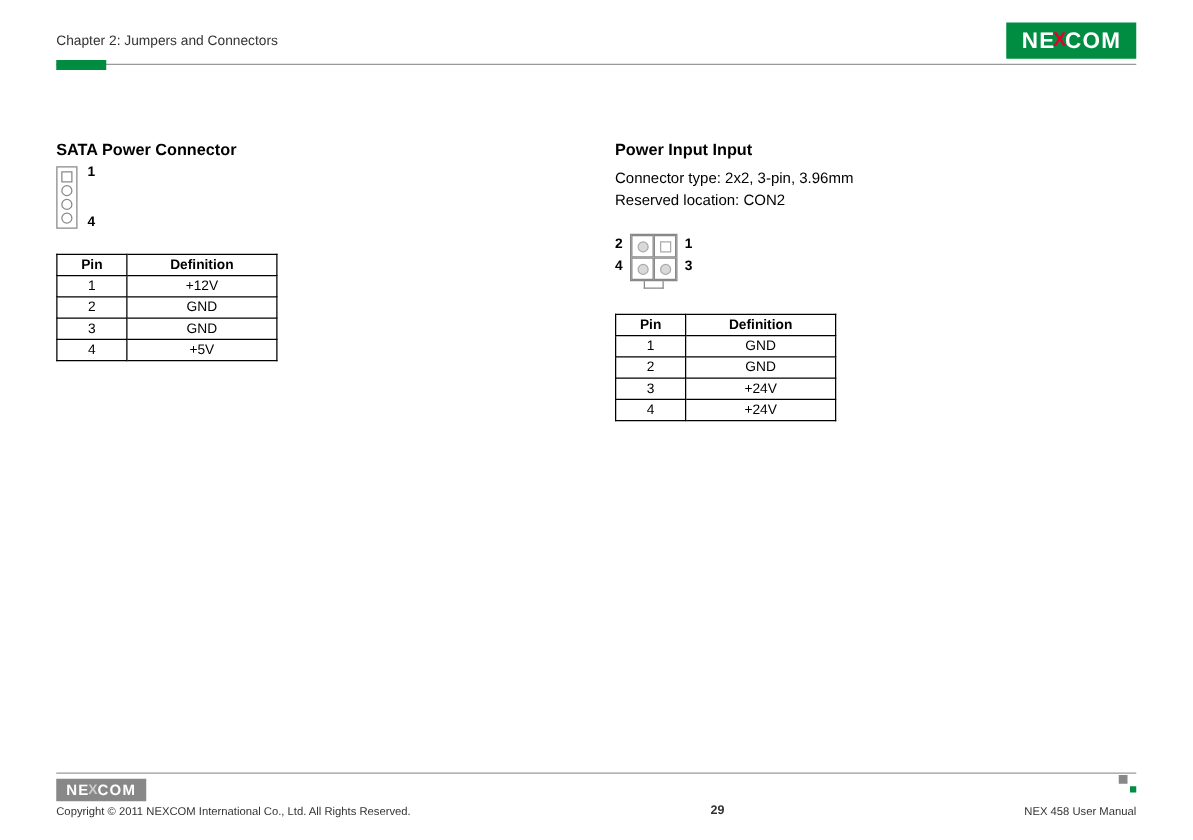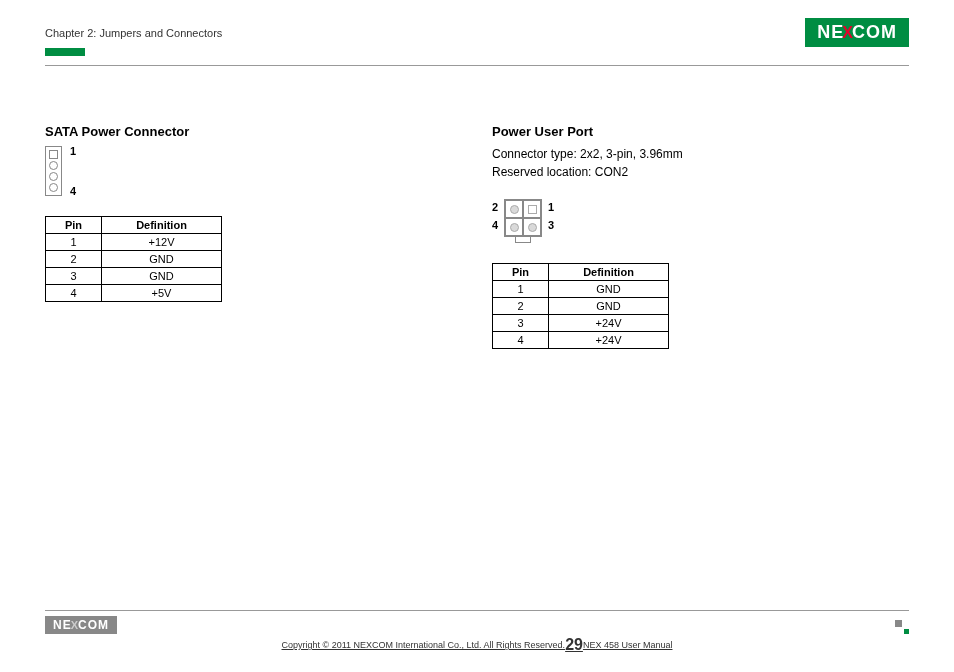--- a/index.html
+++ b/index.html
@@ -13,21 +13,21 @@
   }
   .header {
     position: absolute;
     top: 18px;
     left: 45px;
     right: 45px;
     display: flex;
     justify-content: space-between;
     align-items: center;
     border-bottom: 1px solid #999;
-    padding-bottom: 18px;
+    padding-bottom: 4px;
   }
   .chapter-title { font-size: 11px; color: #333; }
   .logo-top {
     background: #008d42;
     color: #fff;
     font-weight: bold;
     font-size: 18px;
     padding: 4px 12px;
     letter-spacing: 1px;
     display: flex;
@@ -42,21 +42,20 @@
     height: 8px;
     background: #008d42;
   }
   .content {
     position: absolute;
     top: 112px;
     left: 45px;
     right: 45px;
     display: flex;
     gap: 30px;
-    margin-top: 12px;
   }
   .col { flex: 1; }
   .sec-title { font-weight: bold; font-size: 13px; margin-bottom: 6px; }
   .sec-desc { font-size: 12px; line-height: 1.5; margin-bottom: 18px; }
   .connector-1x4 {
     display: inline-block;
     border: 1.5px solid #888;
     padding: 3px;
     position: relative;
     margin-bottom: 20px;
@@ -126,27 +125,26 @@
     font-size: 12px;
     padding: 2px 8px;
     display: inline-flex;
     align-items: center;
     letter-spacing: 1px;
     margin-bottom: 2px;
   }
   .logo-bot .x { color: #ccc; font-size: 11px; margin: 0 -1px; }
   .footer-row {
     display: flex;
-    justify-content: center;
+    justify-content: space-between;
     align-items: center;
     font-size: 9px;
     color: #333;
-    text-decoration: underline;
-  }
-  .page-num { font-weight: bold; font-size: 16px; }
+  }
+  .page-num { font-weight: bold; font-size: 10px; }
   .corner-deco {
     position: absolute;
     right: 45px;
     bottom: 38px;
     width: 14px;
     height: 14px;
   }
   .corner-deco .b1 { position:absolute; top:0; left:0; width:7px; height:7px; background:#888; }
   .corner-deco .b2 { position:absolute; bottom:0; right:0; width:5px; height:5px; background:#008d42; }
 </style>
@@ -199,21 +197,21 @@
           </tr>
         <tr>
             <td>4</td>
             <td>+5V</td>
           </tr>
       </tbody>
     </table>
   </div>
 
   <div class="col">
-    <div class="sec-title">Power User Port</div>
+    <div class="sec-title">Power Input Input</div>
     <div class="sec-desc">
       <span>Connector type: 2x2, 3-pin, 3.96mm</span><br>
       <span>Reserved location: CON2</span>
     </div>
     <div class="connector-2x2-wrap">
       <div class="connector-2x2">
         <div class="cell">
             <div class="dot"></div>
           </div>
         <div class="cell">

